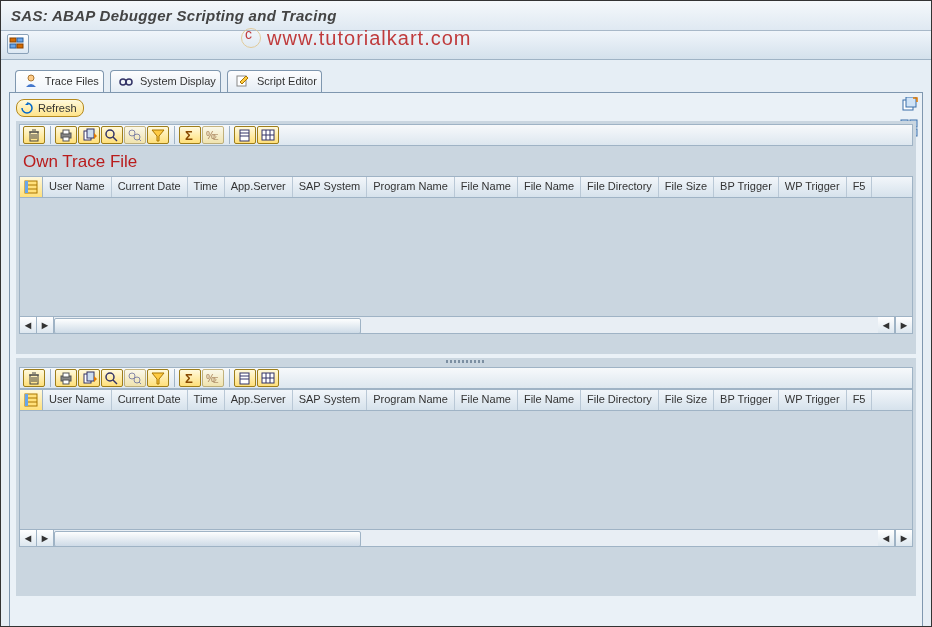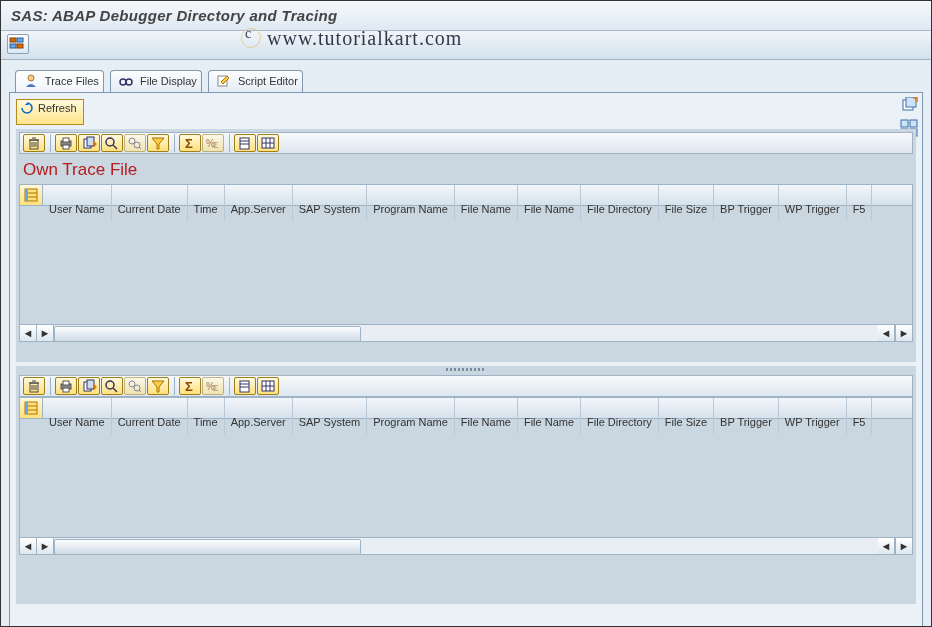--- a/index.html
+++ b/index.html
@@ -9,55 +9,55 @@
 .apptoolbar{background:linear-gradient(#f0f5fa,#d4e1ec);border-bottom:1px solid #9fb3c5;padding:3px 6px;height:22px}
 .menu-icon{display:inline-block;width:20px;height:18px;border:1px solid #8aa1b8;background:linear-gradient(#fff,#dce8f3);border-radius:2px;vertical-align:top;position:relative;cursor:pointer}
 .menu-icon svg{position:absolute;top:1px;left:1px}
 .content-wrap{padding:10px 8px 0 8px}
 .tabstrip{height:23px;position:relative;margin-left:6px}
 .tab{display:inline-block;border:1px solid #7f97af;border-bottom:none;background:linear-gradient(#fdfdfe,#e4ecf4);border-radius:4px 4px 0 0;padding:3px 4px 4px 8px;margin-right:3px;position:relative;cursor:pointer;font-size:11px}
 .tab.active{background:linear-gradient(#fff,#f0f5fa);z-index:2}
 .tab .ticon{display:inline-block;vertical-align:-3px;width:14px;height:14px;margin-right:4px}
 .tabbody{border:1px solid #7f97af;background:#eaf1f7;height:552px;margin-top:-1px;position:relative;padding:6px;box-sizing:border-box}
 .refreshbar{margin-bottom:4px}
-.refresh-btn{display:inline-block;border:1px solid #b58a1e;background:linear-gradient(#fff9dd,#ffe48a);border-radius:0;padding:2px 6px 10px 4px;cursor:pointer;font-size:11px}
+.refresh-btn{display:inline-block;border:1px solid #b58a1e;background:linear-gradient(#fff9dd,#ffe48a);border-radius:8px;padding:2px 6px 2px 4px;cursor:pointer;font-size:11px}
 .refresh-btn .ricon{display:inline-block;width:12px;height:12px;vertical-align:-2px;margin-right:2px}
 .right-vert-tools{position:absolute;top:4px;right:4px}
 .right-vert-tools .vbtn{display:block;width:18px;height:18px;margin-bottom:4px;cursor:pointer}
 .panel{border:0;background:#cad6e0;margin-bottom:4px;position:relative;padding:3px 3px 2px 3px;box-sizing:border-box}
 .panel.p1{height:233px}
 .panel.p2{height:232px}
 .alv-toolbar{background:linear-gradient(#f7f9fb,#dde7ef);border:1px solid #9fb3c5;height:22px;padding:1px 3px;box-sizing:border-box;white-space:nowrap}
 .tbtn{display:inline-block;width:22px;height:18px;border:1px solid #9e7e1a;background:linear-gradient(#fff9dd,#ffe07a);border-radius:2px;vertical-align:top;margin-right:1px;cursor:pointer;position:relative;box-sizing:border-box}
 .tbtn.disabled{opacity:.55;cursor:default}
 .tbtn svg{position:absolute;top:1px;left:2px}
 .tsep{display:inline-block;width:1px;height:18px;background:#9fb3c5;margin:0 4px;vertical-align:top}
 .panel-title{font-size:17px;color:#b91c1c;padding:6px 4px 4px 4px;font-family:"Arial",sans-serif}
 .gridhead{background:linear-gradient(#f2f6fa,#d6e2ec);border:1px solid #9fb3c5;height:22px;display:flex;box-sizing:border-box}
 .selall{width:22px;border-right:1px solid #9fb3c5;background:linear-gradient(#fff9dd,#ffe07a);display:flex;align-items:center;justify-content:center;cursor:pointer}
-.colh{border-right:1px solid #b9c8d6;padding:18px 6px;font-size:11px;color:#333;white-space:nowrap;cursor:pointer}
+.colh{border-right:1px solid #b9c8d6;padding:3px 6px;font-size:11px;color:#333;white-space:nowrap;cursor:pointer}
 .gridbody{background:#cad6e0;height:118px;border-left:1px solid #9fb3c5;border-right:1px solid #9fb3c5}
 .hscroll{height:18px;background:linear-gradient(#eef3f8,#d6e2ec);border:1px solid #9fb3c5;display:flex;align-items:stretch;box-sizing:border-box}
 .sbtn{width:16px;border-right:1px solid #9fb3c5;display:flex;align-items:center;justify-content:center;cursor:pointer;background:linear-gradient(#fff,#dde7ef)}
 .sbtn.last{border-right:none;border-left:1px solid #9fb3c5}
 .strack{flex:1;background:#e8eef4;position:relative}
 .sthumb{position:absolute;top:1px;left:0;height:14px;background:linear-gradient(#fdfefe,#cedbe7);border:1px solid #9fb3c5;border-radius:2px}
 .splitter{height:6px;background:#cad6e0;display:flex;align-items:center;justify-content:center;cursor:row-resize}
 .splitter .grip{width:40px;height:3px;background:repeating-linear-gradient(90deg,#7c8fa2 0 2px,transparent 2px 4px)}
-.watermark{position:absolute;top:26px;left:240px;color:#0f172a;font-size:20px;letter-spacing:1px;font-family:Liberation Serif, serif;pointer-events:none;opacity:.85}
+.watermark{position:absolute;top:26px;left:240px;color:#b91c1c;font-size:20px;letter-spacing:1px;font-family:Liberation Sans, sans-serif;pointer-events:none;opacity:.85}
 .watermark .c{display:inline-block;width:18px;height:18px;border:1.5px solid #e0c48a;border-radius:50%;position:relative;vertical-align:-3px;margin-right:6px}
 .watermark .c:before{content:"c";position:absolute;top:-3px;left:3px;font-size:14px}
 </style>
 </head>
 <body>
 
 <div class="window">
 
   <div class="titlebar">
-    <span class="titlebar-title">SAS: ABAP Debugger Directory and Tracing</span>
+    <span class="titlebar-title">SAS: ABAP Debugger Scripting and Tracing</span>
   </div>
 
   <div class="watermark"><span class="c"></span><span>www.tutorialkart.com</span></div>
 
   <div class="apptoolbar">
     <span class="menu-icon">
       <svg width="18" height="16">
           <rect x="1" y="2" width="6" height="4" fill="#d46a00" stroke="#8a4200"></rect>
           <rect x="8" y="2" width="6" height="4" fill="#6aa5e8" stroke="#2d5f9a"></rect>
           <rect x="1" y="8" width="6" height="4" fill="#6aa5e8" stroke="#2d5f9a"></rect>
@@ -75,21 +75,21 @@
               <path d="M2 13 Q7 7 12 13 Z" fill="#4477cc"></path>
             </svg></span>
         <span>Trace Files</span>
       </span>
       <span class="tab">
         <span class="ticon"><svg width="14" height="14">
               <circle cx="4" cy="8" r="3" fill="none" stroke="#336" stroke-width="1.5"></circle>
               <circle cx="10" cy="8" r="3" fill="none" stroke="#336" stroke-width="1.5"></circle>
               <line x1="7" y1="8" x2="7" y2="8" stroke="#336"></line>
             </svg></span>
-        <span>File Display</span>
+        <span>System Display</span>
       </span>
       <span class="tab">
         <span class="ticon"><svg width="14" height="14">
               <rect x="1" y="2" width="9" height="10" fill="#fff" stroke="#888"></rect>
               <path d="M6 10 L12 4 L10 2 L4 8 Z" fill="#ffcc44" stroke="#aa7700"></path>
             </svg></span>
         <span>Script Editor</span>
       </span>
     </div>
 

